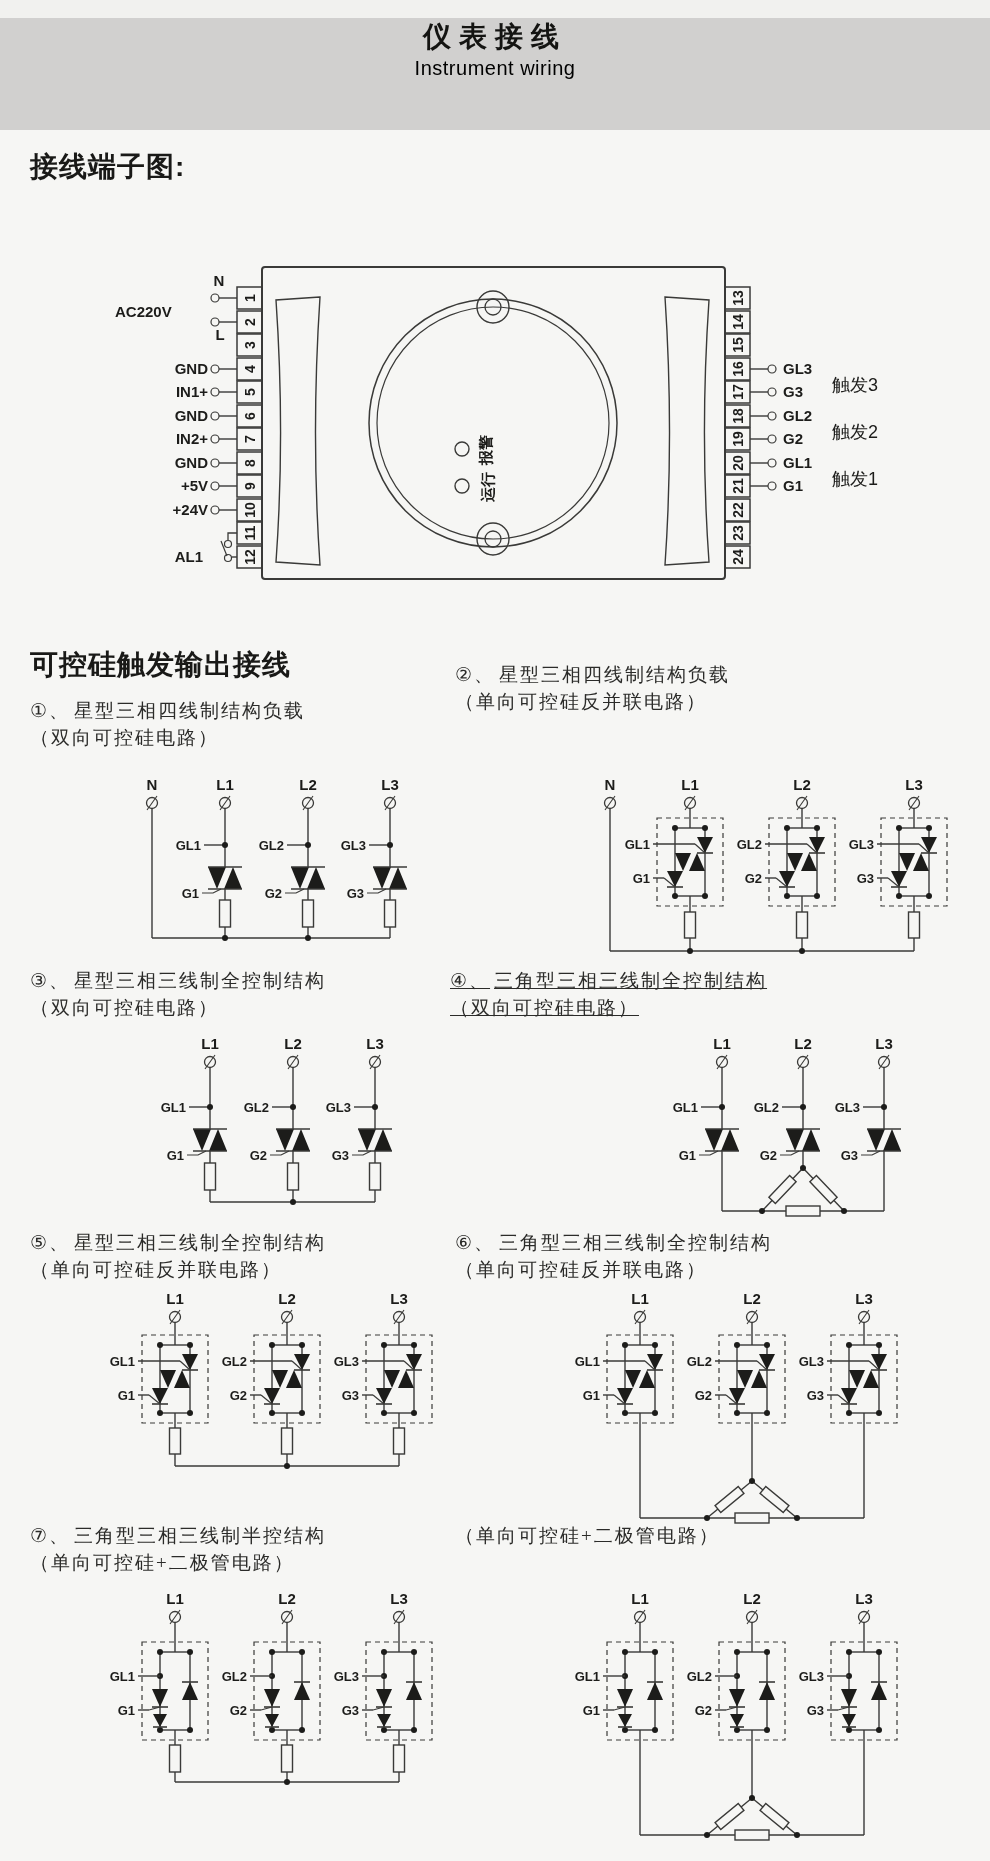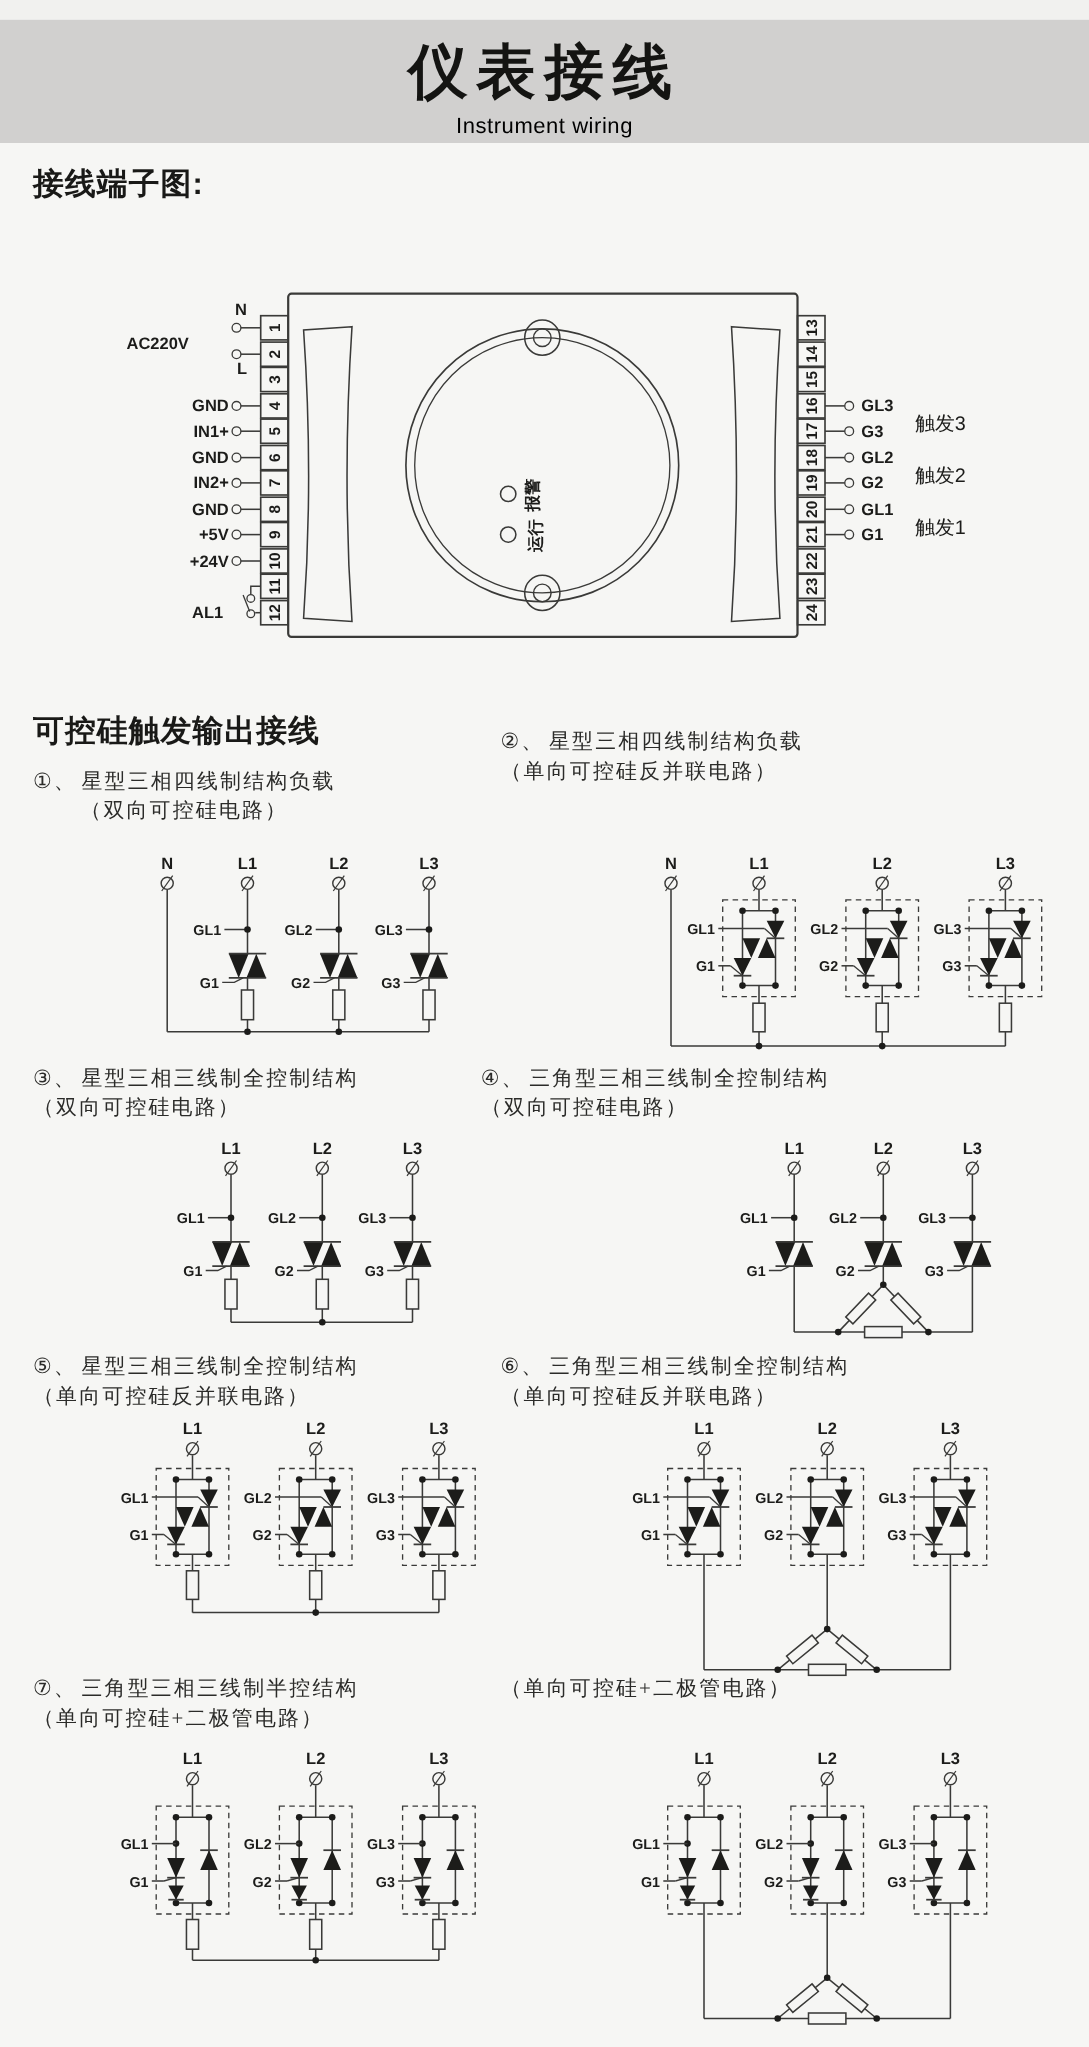--- a/index.html
+++ b/index.html
@@ -1,20 +1,20 @@
 <!DOCTYPE html>
 <html style="--bg: #f6f6f4; --banner: #d1d0cf; --ink: #1c1c1a;"><head>
 <meta charset="utf-8">
 <style>
   html,body{margin:0;padding:0;background:#ffffff}
   body{font-family:"Liberation Sans",sans-serif}
   .page{position:relative;width:990px;height:1861px;background:var(--bg,#f6f6f4);overflow:hidden;color:var(--ink,#1c1c1a)}
   .topstrip{position:absolute;left:0;top:0;width:100%;height:18px;background:#f1f1ef}
   .banner{position:absolute;left:0;top:18px;width:100%;height:112px;background:var(--banner,#d1d0cf);text-align:center}
-  .banner .title{margin:0;padding-top:12px;font-size:54px;font-weight:bold;letter-spacing:8px;color:#141412}
+  .banner .title{margin:0;padding-top:0;font-size:28px;font-weight:bold;letter-spacing:8px;color:#141412}
   .banner .subtitle{margin:0;font-size:20px;margin-top:1px;letter-spacing:.5px;color:#000000}
   .sec{position:absolute;left:30px;margin:0;font-size:28px;font-weight:bold;color:#191917;letter-spacing:1px}
   .chead{position:absolute;font-family:"Liberation Serif",serif;font-size:19px;color:#2b2b29;line-height:27px;letter-spacing:2px}
   .chead .cnum{margin-right:4px}
   svg{position:absolute;overflow:visible}
   svg text{font-family:"Liberation Sans",sans-serif}
   .lbl{font-size:13px;font-weight:bold;fill:#1c1c1a}
   .lbl15{font-size:15px;font-weight:bold;fill:#1c1c1a}
   .grp{font-size:18px;fill:#1c1c1a}
   .num{font-size:14px;font-weight:bold;fill:#1c1c1a}
@@ -142,21 +142,21 @@
       <text x="688" y="240" class="lbl15" text-anchor="start">GL1</text>
       <line x1="655" y1="258" x2="673" y2="258" stroke="#3a3a38" stroke-width="1.4"></line>
       <circle cx="677" cy="258" r="4" fill="none" stroke="#3a3a38" stroke-width="1.2"></circle>
       <text x="688" y="263" class="lbl15" text-anchor="start">G1</text>
       <text x="737" y="163" class="grp" text-anchor="start">触发3</text>
       <text x="737" y="210" class="grp" text-anchor="start">触发2</text>
       <text x="737" y="257" class="grp" text-anchor="start">触发1</text>
     </svg>
   <h2 class="sec" style="top:646px">可控硅触发输出接线</h2>
   <div id="circuits">
-      <div class="chead" style="left: 30px; top: 697px; text-align: center;">
+      <div class="chead" style="left: 30px; top: 697px;">
         <div><span class="cnum">①、</span><span>星型三相四线制结构负载</span></div>
         <div>（双向可控硅电路）</div>
       </div>
       <svg width="335" height="185" viewBox="0 0 335 185" style="left: 95px; top: 770px;">
         <circle cx="57" cy="33" r="5.5" fill="none" stroke="#3a3a38" stroke-width="1.3"></circle>
         <line x1="52" y1="40" x2="62" y2="26" stroke="#3a3a38" stroke-width="1.1"></line>
         <text x="57" y="20" class="lbl15" text-anchor="middle">N</text>
         <line x1="57" y1="39" x2="57" y2="168" stroke="#3a3a38" stroke-width="1.4"></line>
         <circle cx="130" cy="33" r="5.5" fill="none" stroke="#3a3a38" stroke-width="1.3"></circle>
         <line x1="125" y1="40" x2="135" y2="26" stroke="#3a3a38" stroke-width="1.1"></line>
@@ -347,21 +347,21 @@
         <polygon points="259,121 277,121 268,99" fill="#1c1c1a"></polygon>
         <line x1="243" y1="99" x2="277" y2="99" stroke="#3a3a38" stroke-width="1.6"></line>
         <line x1="243" y1="121" x2="277" y2="121" stroke="#3a3a38" stroke-width="1.6"></line>
         <polyline points="237,125 248,125 256,121" fill="none" stroke="#3a3a38" stroke-width="1.2"></polyline>
         <text x="234" y="130" class="lbl" text-anchor="end">G3</text>
         <line x1="260" y1="121" x2="260" y2="172" stroke="#3a3a38" stroke-width="1.4"></line>
         <rect x="254.5" y="133" width="11" height="27" fill="#f6f6f4" stroke="#3a3a38" stroke-width="1.4"></rect>
         <line x1="95" y1="172" x2="260" y2="172" stroke="#3a3a38" stroke-width="1.4"></line>
         <circle cx="178" cy="172" r="3" fill="#1c1c1a"></circle>
       </svg>
-      <div class="chead" style="left: 437px; top: 967px;">
+      <div class="chead" style="left: 450px; top: 967px; text-decoration: underline;">
         <div><span class="cnum">④、</span><span>三角型三相三线制全控制结构</span></div>
         <div>（双向可控硅电路）</div>
       </div>
       <svg width="320" height="190" viewBox="0 0 320 190" style="left: 630px; top: 1030px;">
         <circle cx="92" cy="32" r="5.5" fill="none" stroke="#3a3a38" stroke-width="1.3"></circle>
         <line x1="87" y1="39" x2="97" y2="25" stroke="#3a3a38" stroke-width="1.1"></line>
         <text x="92" y="19" class="lbl15" text-anchor="middle">L1</text>
         <line x1="92" y1="38" x2="92" y2="99" stroke="#3a3a38" stroke-width="1.4"></line>
         <line x1="71" y1="77" x2="92" y2="77" stroke="#3a3a38" stroke-width="1.4"></line>
         <circle cx="92" cy="77" r="3" fill="#1c1c1a"></circle>

